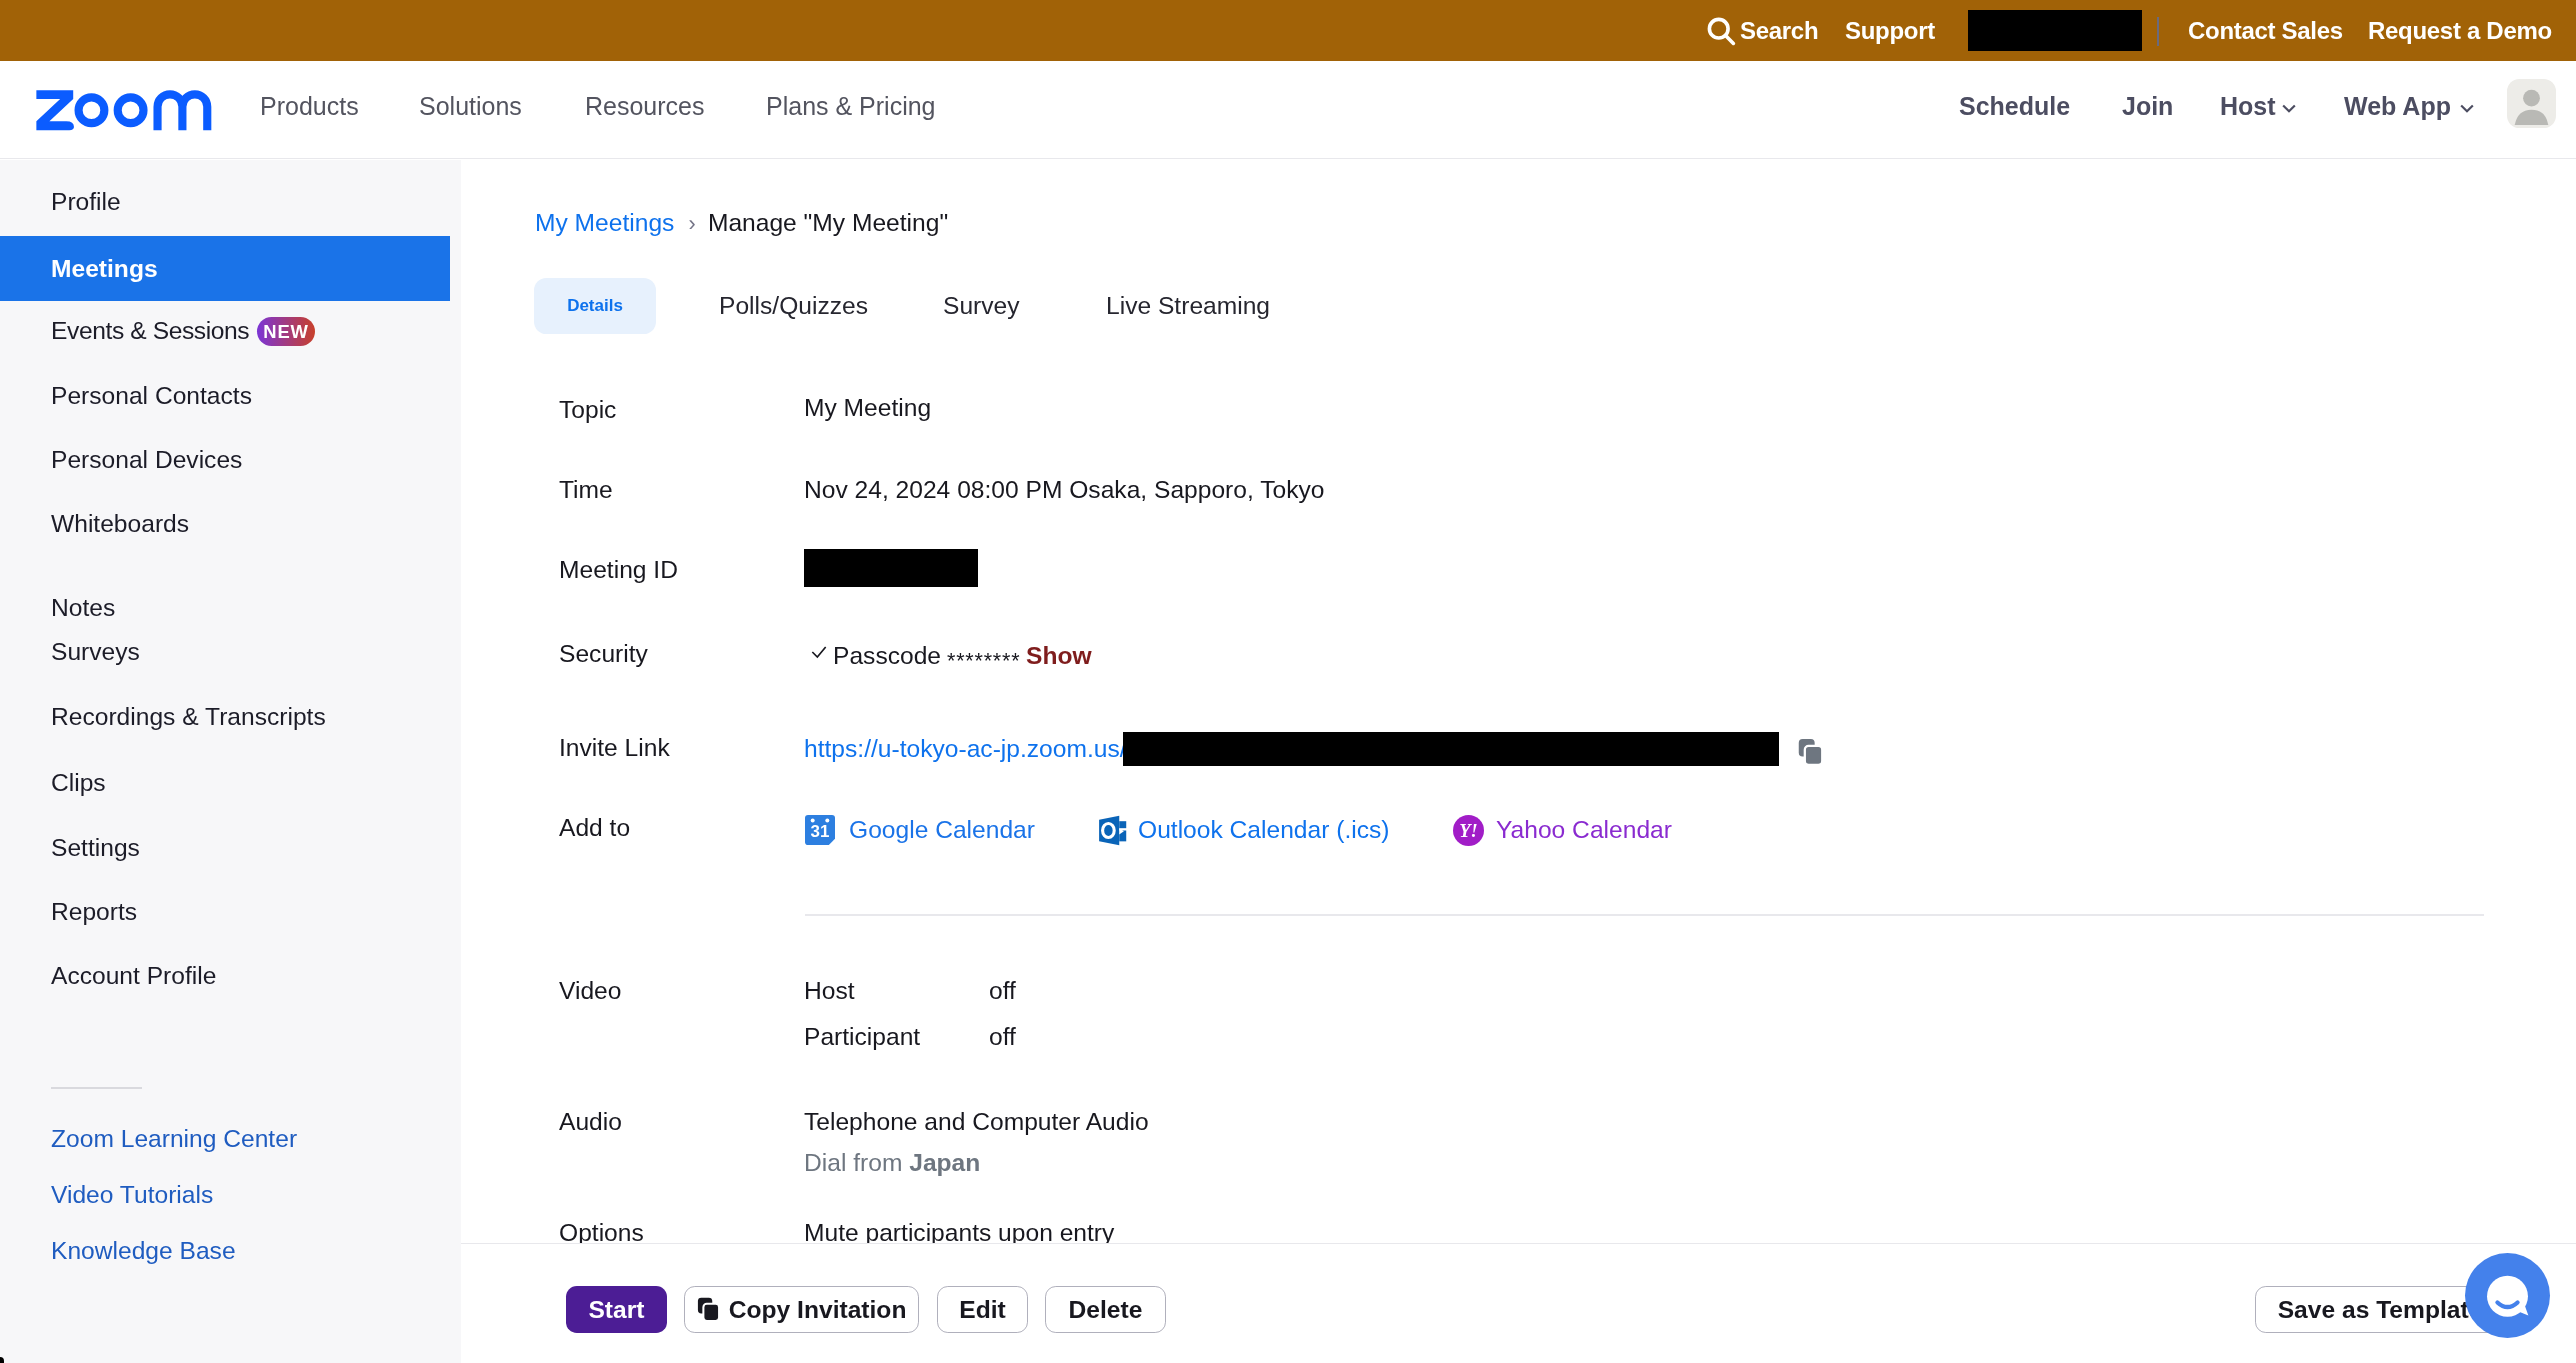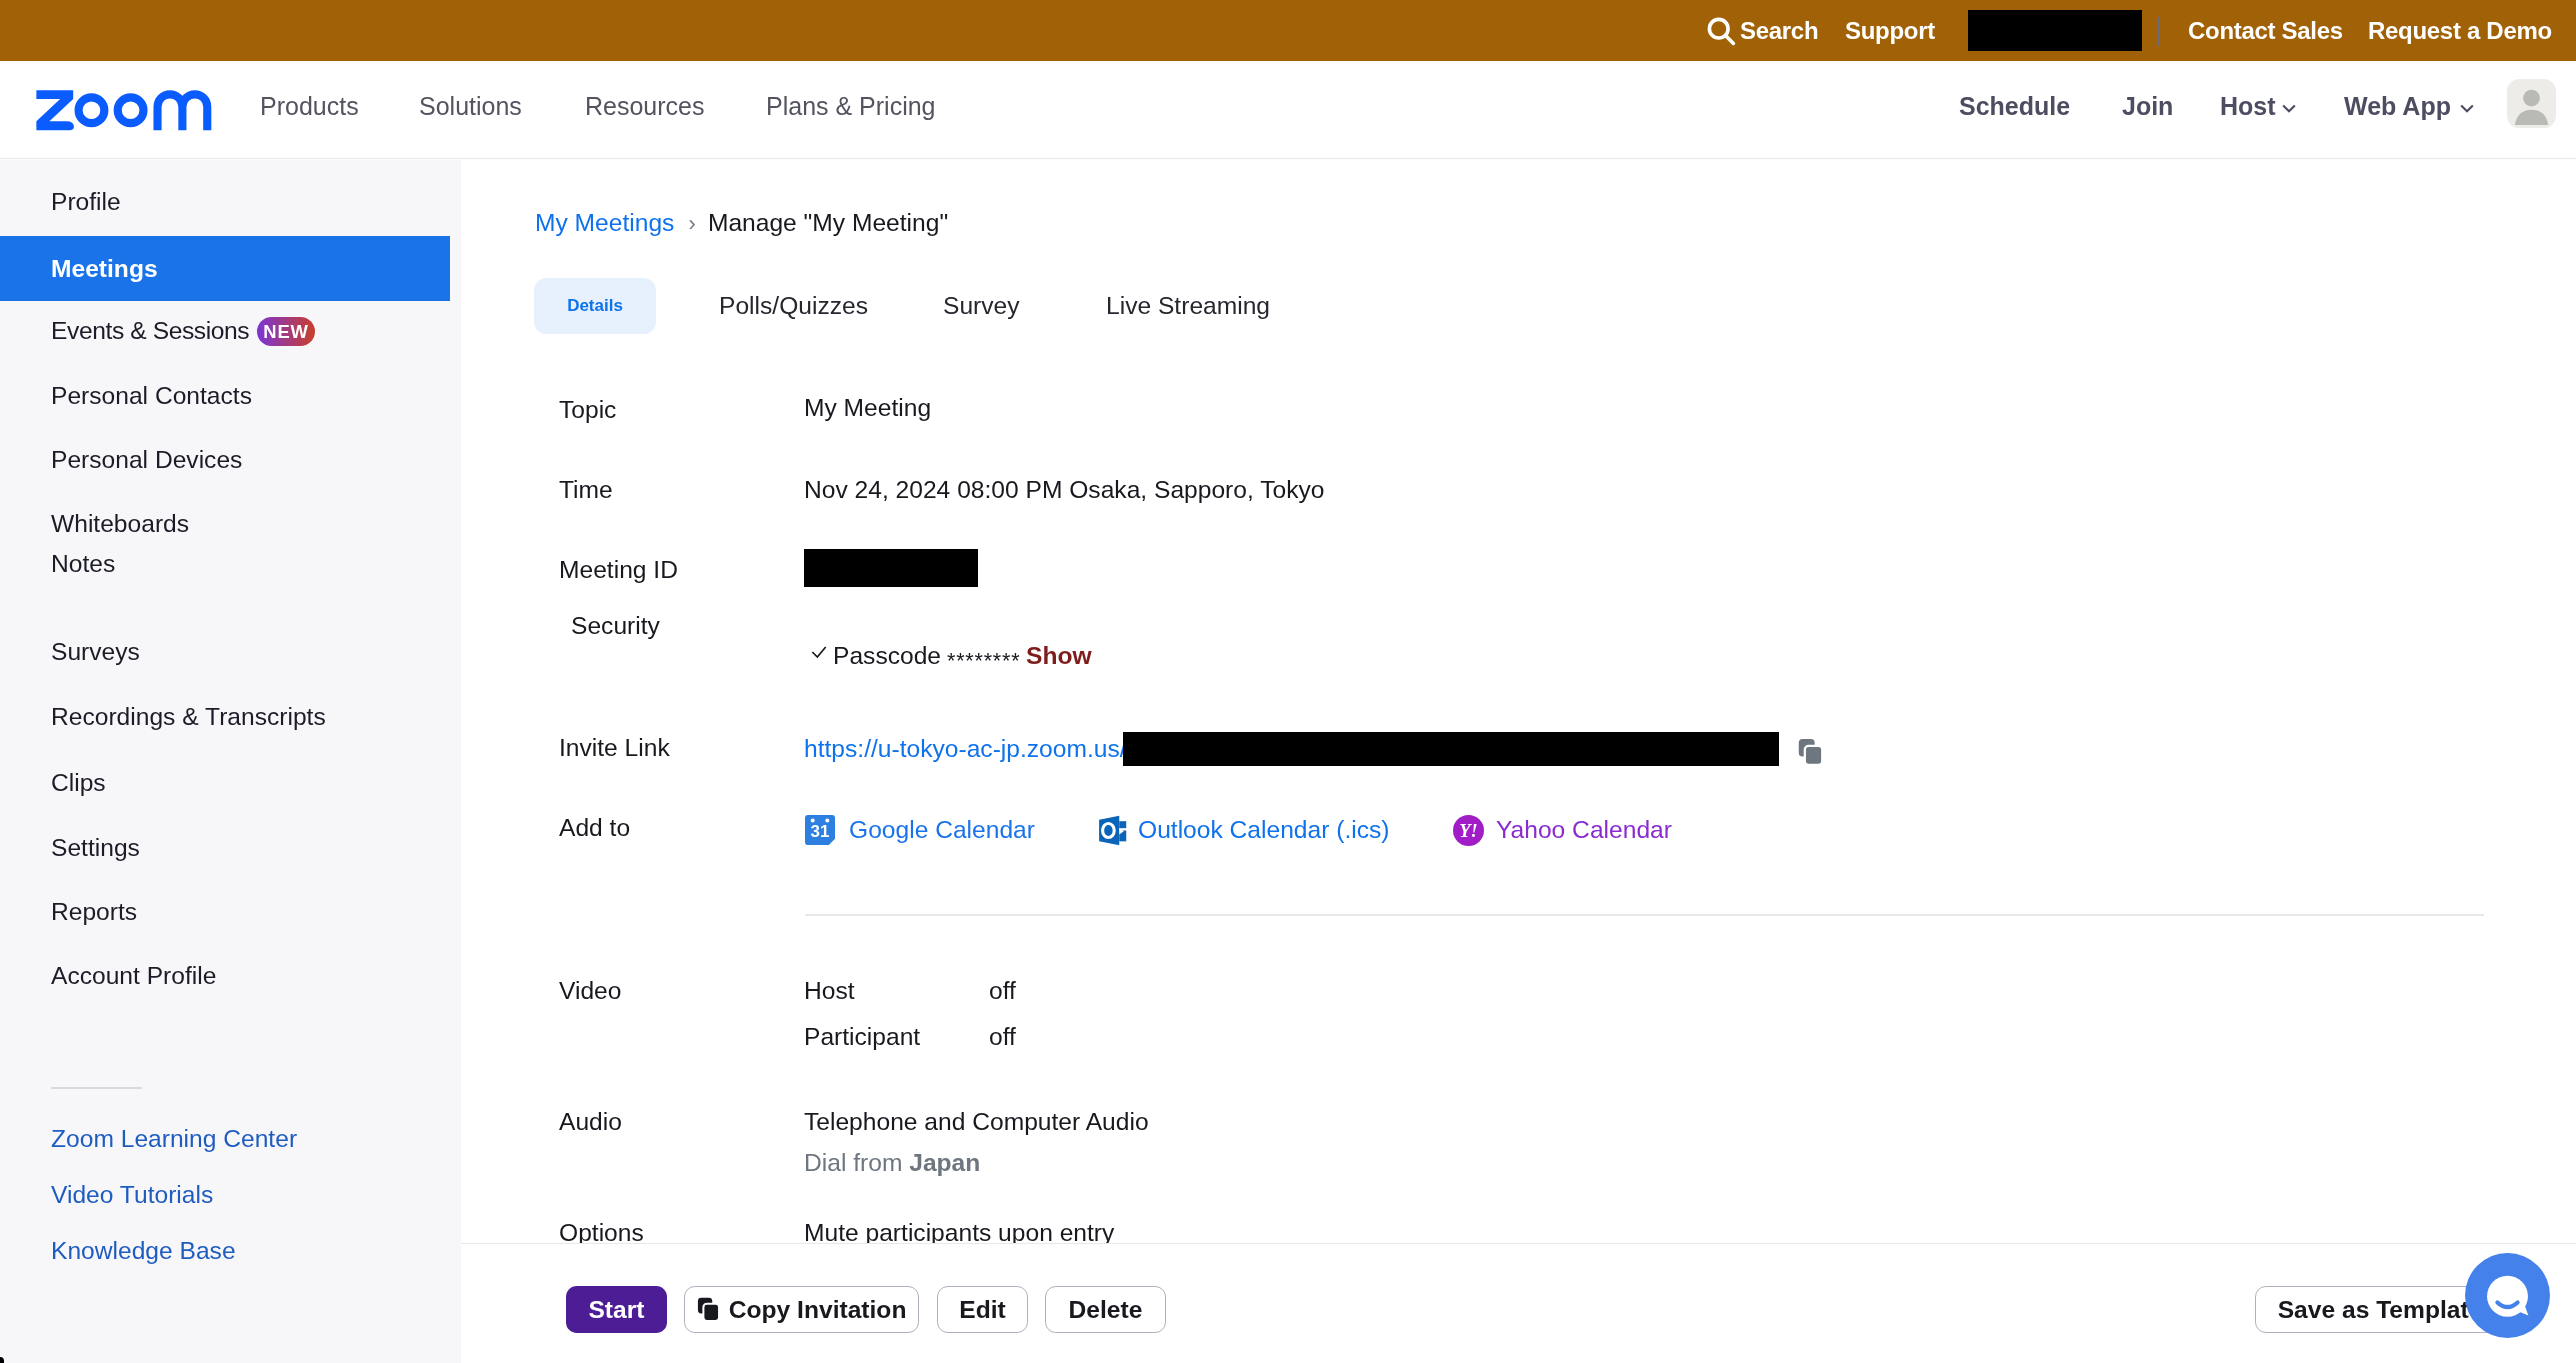--- a/index.html
+++ b/index.html
@@ -92,21 +92,21 @@
 <div class="abs sidebar">
   <span class="sideitem" style="top:42px;">Profile</span>
   <div class="active-bar">
       <span>Meetings</span>
     </div>
   <span class="sideitem" style="top:171px;letter-spacing:-0.4px;">Events &amp; Sessions</span>
   <div class="newbadge">NEW</div>
   <span class="sideitem" style="top:236px;">Personal Contacts</span>
   <span class="sideitem" style="top:300px;">Personal Devices</span>
   <span class="sideitem" style="top:364px;">Whiteboards</span>
-  <span class="sideitem" style="top:404px;">Notes</span>
+  <span class="sideitem" style="top:448px;">Notes</span>
   <span class="sideitem" style="top:492px;">Surveys</span>
   <span class="sideitem" style="top:557px;">Recordings &amp; Transcripts</span>
   <span class="sideitem" style="top:623px;">Clips</span>
   <span class="sideitem" style="top:688px;">Settings</span>
   <span class="sideitem" style="top:752px;">Reports</span>
   <span class="sideitem" style="top:816px;">Account Profile</span>
   <div class="sidediv"></div>
   <span class="sidelink" style="top:979px;">Zoom Learning Center</span>
   <span class="sidelink" style="top:1035px;">Video Tutorials</span>
   <span class="sidelink" style="top:1091px;">Knowledge Base</span>
@@ -122,21 +122,21 @@
 
   <span class="lbl" style="top:250px;">Topic</span>
   <span class="val" style="top:248px;">My Meeting</span>
 
   <span class="lbl" style="top:330px;">Time</span>
   <span class="val" style="top:330px;">Nov 24, 2024 08:00 PM Osaka, Sapporo, Tokyo</span>
 
   <span class="lbl" style="top:410px;">Meeting ID</span>
   <div class="redact" style="left:343px;top:389px;width:174px;height:38px;"></div>
 
-  <span class="lbl" style="top:466px;margin-left:12px;">Security</span>
+  <span class="lbl" style="top:494px;">Security</span>
   <svg class="abs" style="left:348px;top:482px;" width="20" height="20" viewBox="0 0 24 24" fill="none" stroke="#18181f" stroke-width="2">
       <polyline points="4,12 10,18 20,6"></polyline>
     </svg>
   <span class="val" style="left:372px;top:496px;">Passcode</span>
   <span class="val" style="left:486px;top:501px;font-size:21.5px;letter-spacing:0.8px;">********</span>
   <span class="val" style="left:565px;top:496px;color:#7f1d1d;font-weight:700;">Show</span>
 
   <span class="lbl" style="top:588px;">Invite Link</span>
   <span class="val" style="top:589px;color:#0e72ed;">https://u-tokyo-ac-jp.zoom.us/</span>
   <div class="redact" style="left:662px;top:572px;width:656px;height:34px;"></div>

